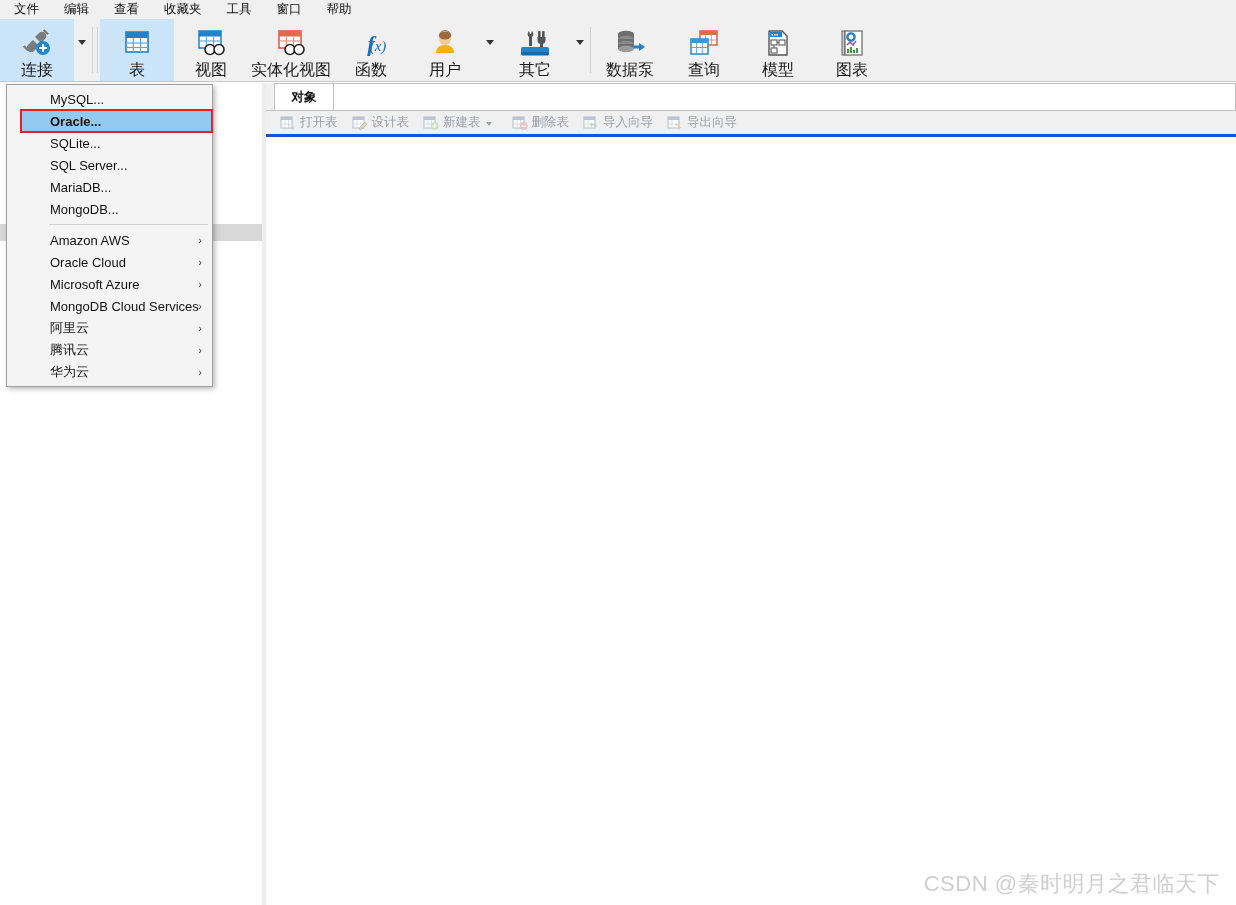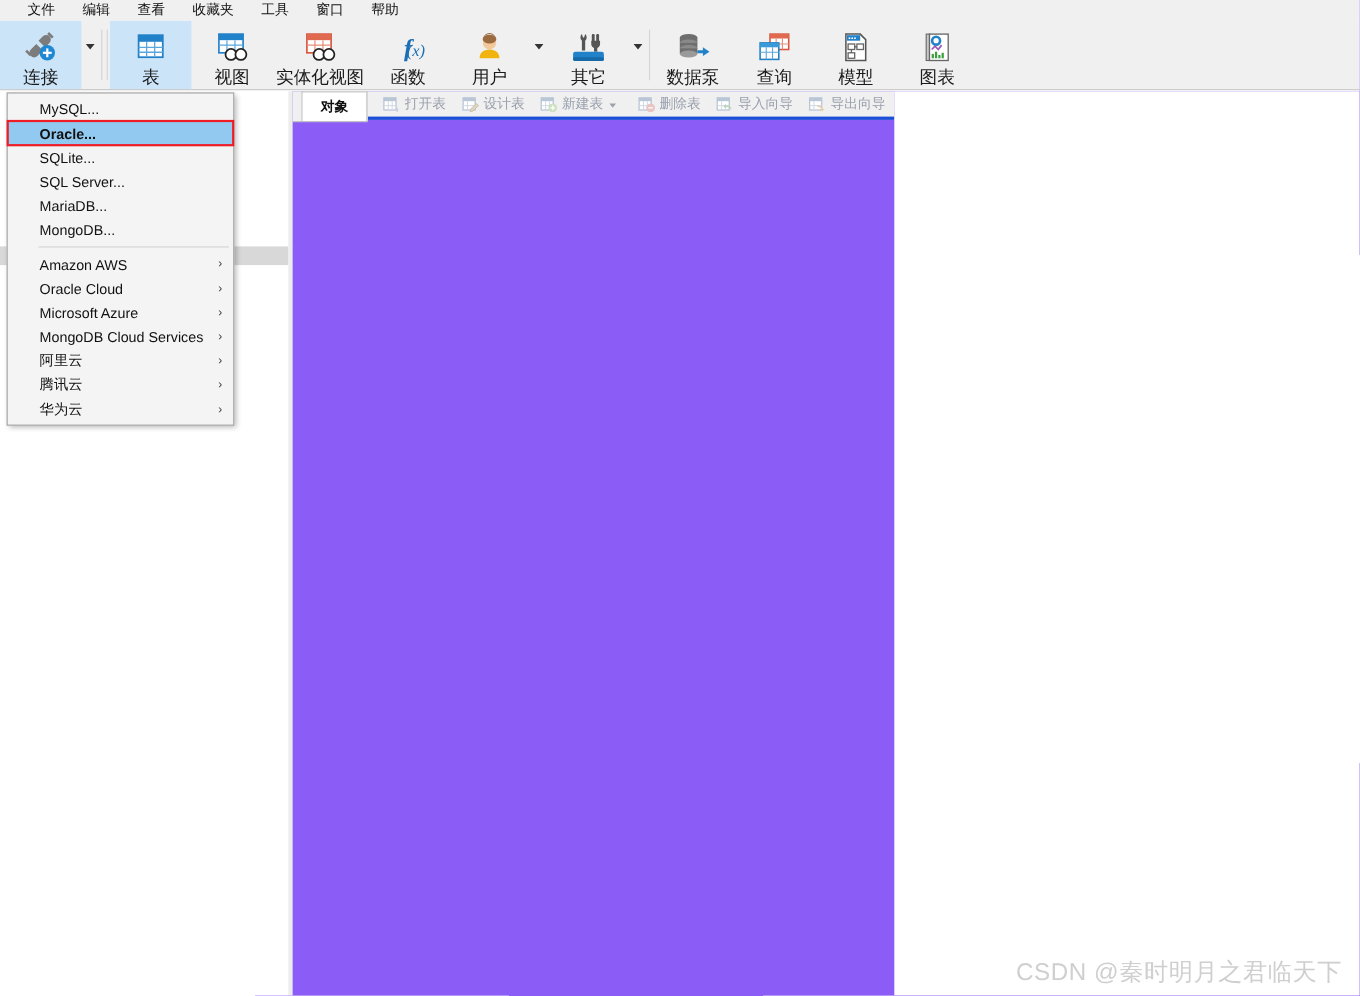--- a/index.html
+++ b/index.html
@@ -16,21 +16,21 @@
     overflow: hidden;
     position: relative;
   }
 
   
   .menubar {
     height: 19px;
     background: #f0f0f0;
     display: flex;
     align-items: center;
-    padding-left: 13px;
+    padding-left: 2px;
     box-sizing: border-box;
   }
   .menubar-item {
     font-size: 12.5px;
     color: #101010;
     padding: 2px 13px 2px 12px;
     line-height: 15px;
     white-space: nowrap;
     cursor: default;
   }
@@ -109,23 +109,23 @@
     height: 17px;
     background: #d8d8d8;
   }
   .splitter {
     width: 4px;
     background: #ededed;
     flex: 0 0 4px;
   }
   .right-pane {
     flex: 1;
-    background: #8b5cf6;
-    display: flex;
-    flex-direction: row;
+    background: #701a75;
+    display: flex;
+    flex-direction: column;
     position: relative;
   }
 
   
   .tabstrip {
     height: 28px;
     background: #f0f0f0;
     border-bottom: 1px solid #c0c0c0;
     display: flex;
     align-items: flex-end;
@@ -201,21 +201,21 @@
   
   .dropdown {
     position: absolute;
     left: 6px;
     top: 84px;
     width: 207px;
     background: #f4f4f4;
     border: 1px solid #a0a0a0;
     box-shadow: 2px 2px 5px rgba(0,0,0,0.28);
     z-index: 50;
-    padding: 3px 0 3px 0;
+    padding: 3px 0 3px 14px;
     box-sizing: border-box;
   }
   .dd-gutter {
     position: absolute;
     left: 1px; top: 1px; bottom: 1px;
     width: 24px;
     background: #f4f4f4;
   }
   .dd-item {
     position: relative;

